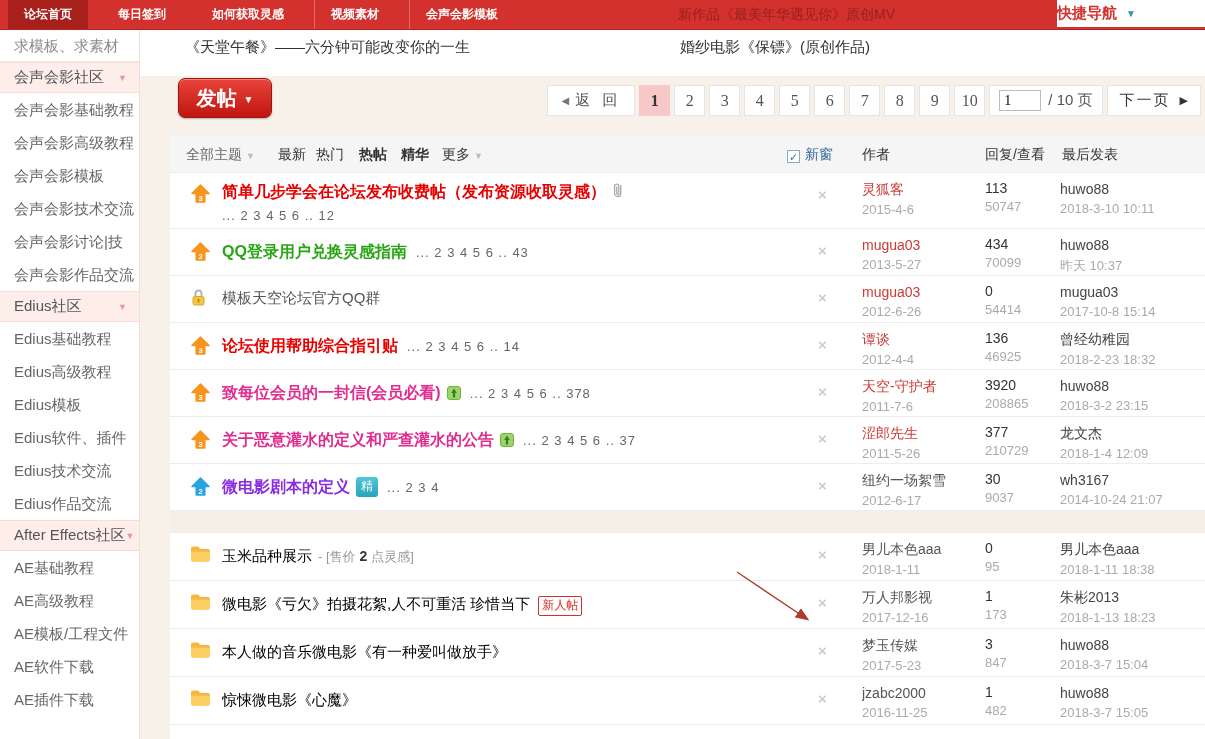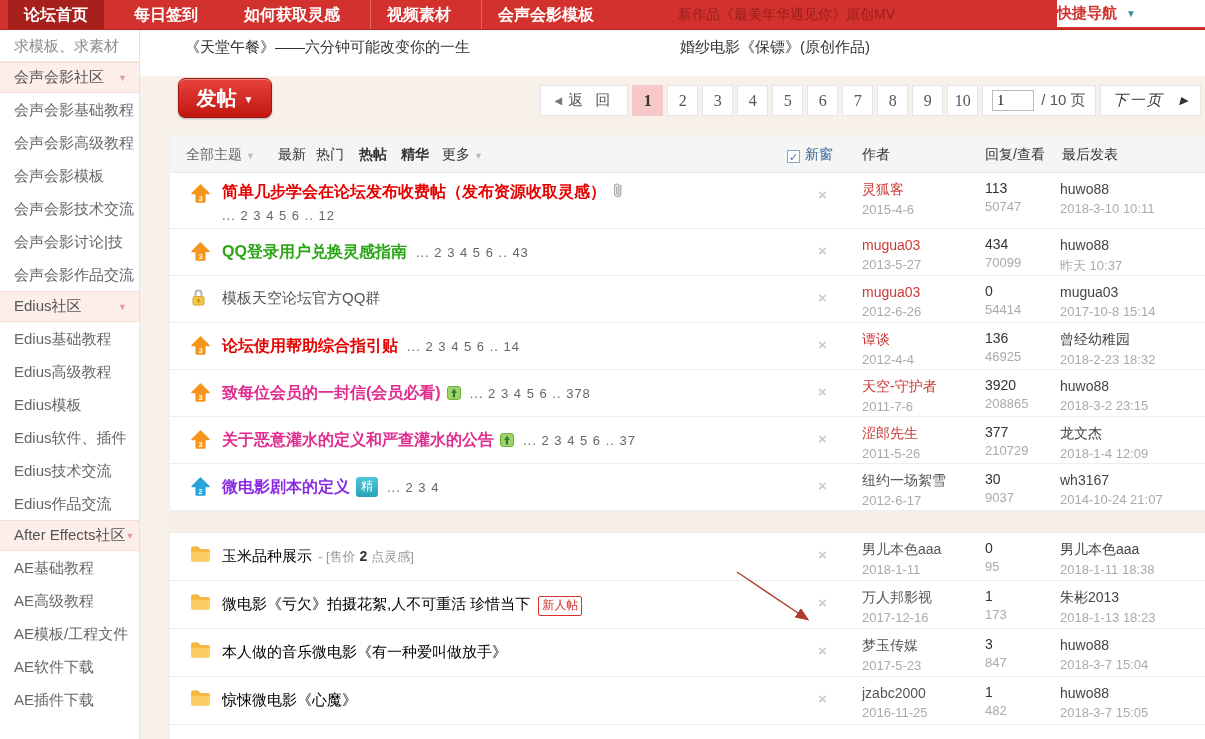--- a/index.html
+++ b/index.html
@@ -13,41 +13,41 @@
 
   
   .sidebar { position:absolute; top:30px; left:0; width:140px; bottom:0; background:#fff; border-right:1px solid #f3ddd6; }
   .side-top-item { height:32px; line-height:32px; padding:0 14px; color:#8a8a8a; font-size:15px; border-bottom:1px solid #f7e9e3; white-space:nowrap; overflow:hidden; }
   .side-header { height:31px; background:#fdeeea; border-top:1px solid #f6dcd4; border-bottom:1px solid #f6dcd4; color:#555; font-size:15px; padding:0 12px 0 14px; display:flex; align-items:center; justify-content:space-between; white-space:nowrap; }
   .side-header .caret { color:#e49d92; font-size:9px; }
   .side-item { height:33px; line-height:33px; padding:0 14px; color:#666; font-size:15px; white-space:nowrap; overflow:hidden; cursor:pointer; }
 
   
   .topnav { position:absolute; top:0; left:0; right:0; height:30px; background:#d2312d; border-bottom:1px solid #b5221f; display:flex; align-items:stretch; padding-left:8px; }
-  .nav-item { color:#fff; font-weight:bold; font-size:16px; padding:0 16px; line-height:29px; margin-right:14px; white-space:nowrap; cursor:pointer; }
+  .nav-item { color:#fff; font-weight:bold; font-size:12px; padding:0 16px; line-height:29px; margin-right:14px; white-space:nowrap; cursor:pointer; }
   .nav-item.active { background:#a8201c; }
   .nav-item.sep { border-left:1px solid rgba(255,255,255,0.28); }
   .nav-ghost { position:absolute; left:678px; top:6px; font-size:14px; color:rgba(70,8,8,0.42); white-space:nowrap; }
   .quick-nav { position:absolute; right:0; top:0; width:148px; height:27px; background:#fff; color:#d2312d; font-weight:bold; font-size:15px; display:flex; align-items:center; justify-content:flex-start; gap:9px; cursor:pointer; }
   .quick-nav .caret { color:#3b93a8; font-size:10px; }
 
   
   .post-btn { position:absolute; left:178px; top:78px; width:94px; height:40px; background:linear-gradient(#e8433c,#c01610); border:1px solid #9d1510; border-radius:7px; box-shadow:inset 0 1px 0 rgba(255,255,255,.35), 0 1px 2px rgba(0,0,0,.25); color:#fff; font-size:20px; font-weight:bold; display:flex; align-items:center; justify-content:center; gap:7px; cursor:pointer; }
   .post-btn .caret { font-size:10px; margin-top:3px; }
 
   
   .pagination { position:absolute; top:85px; right:4px; height:31px; display:flex; align-items:stretch; gap:4px; font-size:15px; }
   .pg-box { background:#fff; border:1px solid #e5e5e5; color:#555; display:flex; align-items:center; justify-content:center; cursor:pointer; }
   .pg-back { padding:0 13px; gap:6px; letter-spacing:4px; }
   .pg-back .caret { font-size:10px; color:#777; letter-spacing:0; }
   .pg-num { width:31px; font-family:"Liberation Serif", serif; font-size:16px; }
   .pg-num.active { background:#f6c8c8; border-color:#f6c8c8; font-weight:bold; color:#333; cursor:default; }
   .pg-jump { padding:0 9px; gap:7px; cursor:default; }
   .pg-jump input { width:42px; height:21px; border:1px solid #bbb; font-size:14px; padding:0 4px; font-family:"Liberation Serif", serif; }
-  .pg-next { padding:0 12px; gap:16px; color:#333; letter-spacing:2px;font-style:italic; }
+  .pg-next { padding:0 12px; gap:9px; color:#333; letter-spacing:2px; }
   .pg-next .caret { font-size:11px; letter-spacing:0; }
 
   
   .panel { position:absolute; left:170px; top:135px; right:0; bottom:0; background:#fff; }
   .filter-bar { position:relative; height:38px; background:#f5f5f5; border-bottom:1px solid #ebebeb; font-size:14px; color:#333; }
   .fb { position:absolute; top:11px; white-space:nowrap; cursor:pointer; }
   .fb .caret { color:#bbb; font-size:9px; margin-left:4px; }
   .fb-all  { left:16px;  color:#666; }
   .fb-l0 { left:108px; } .fb-l1 { left:146px; }
   .fb-l2 { left:189px; font-weight:bold; } .fb-l3 { left:231px; font-weight:bold; }

